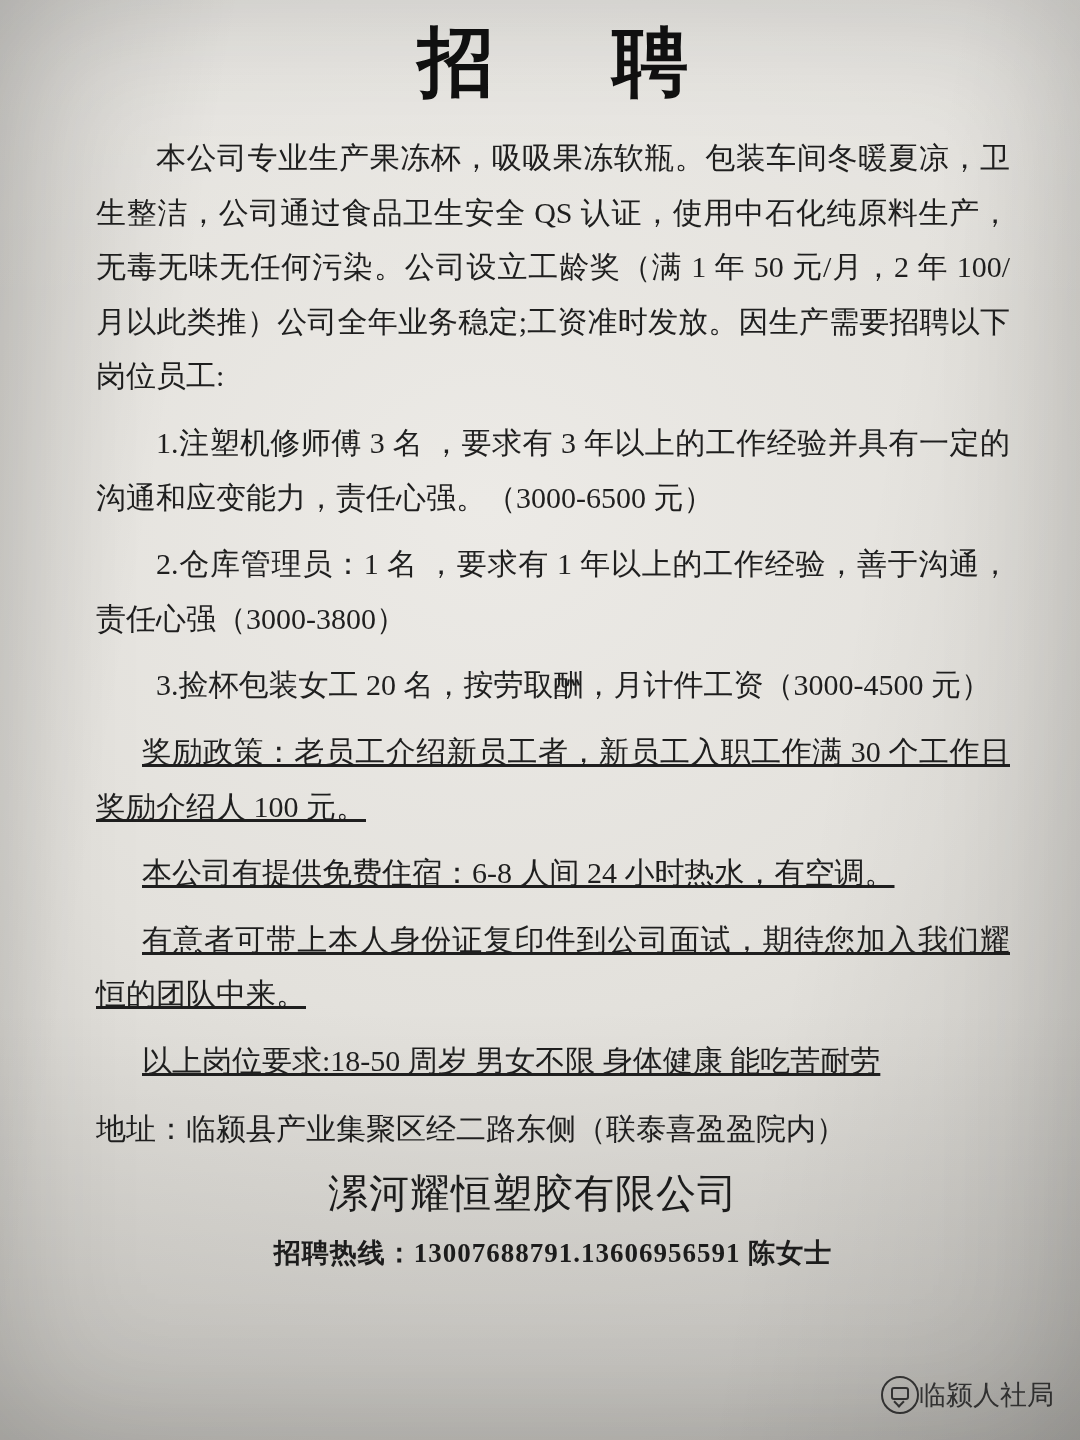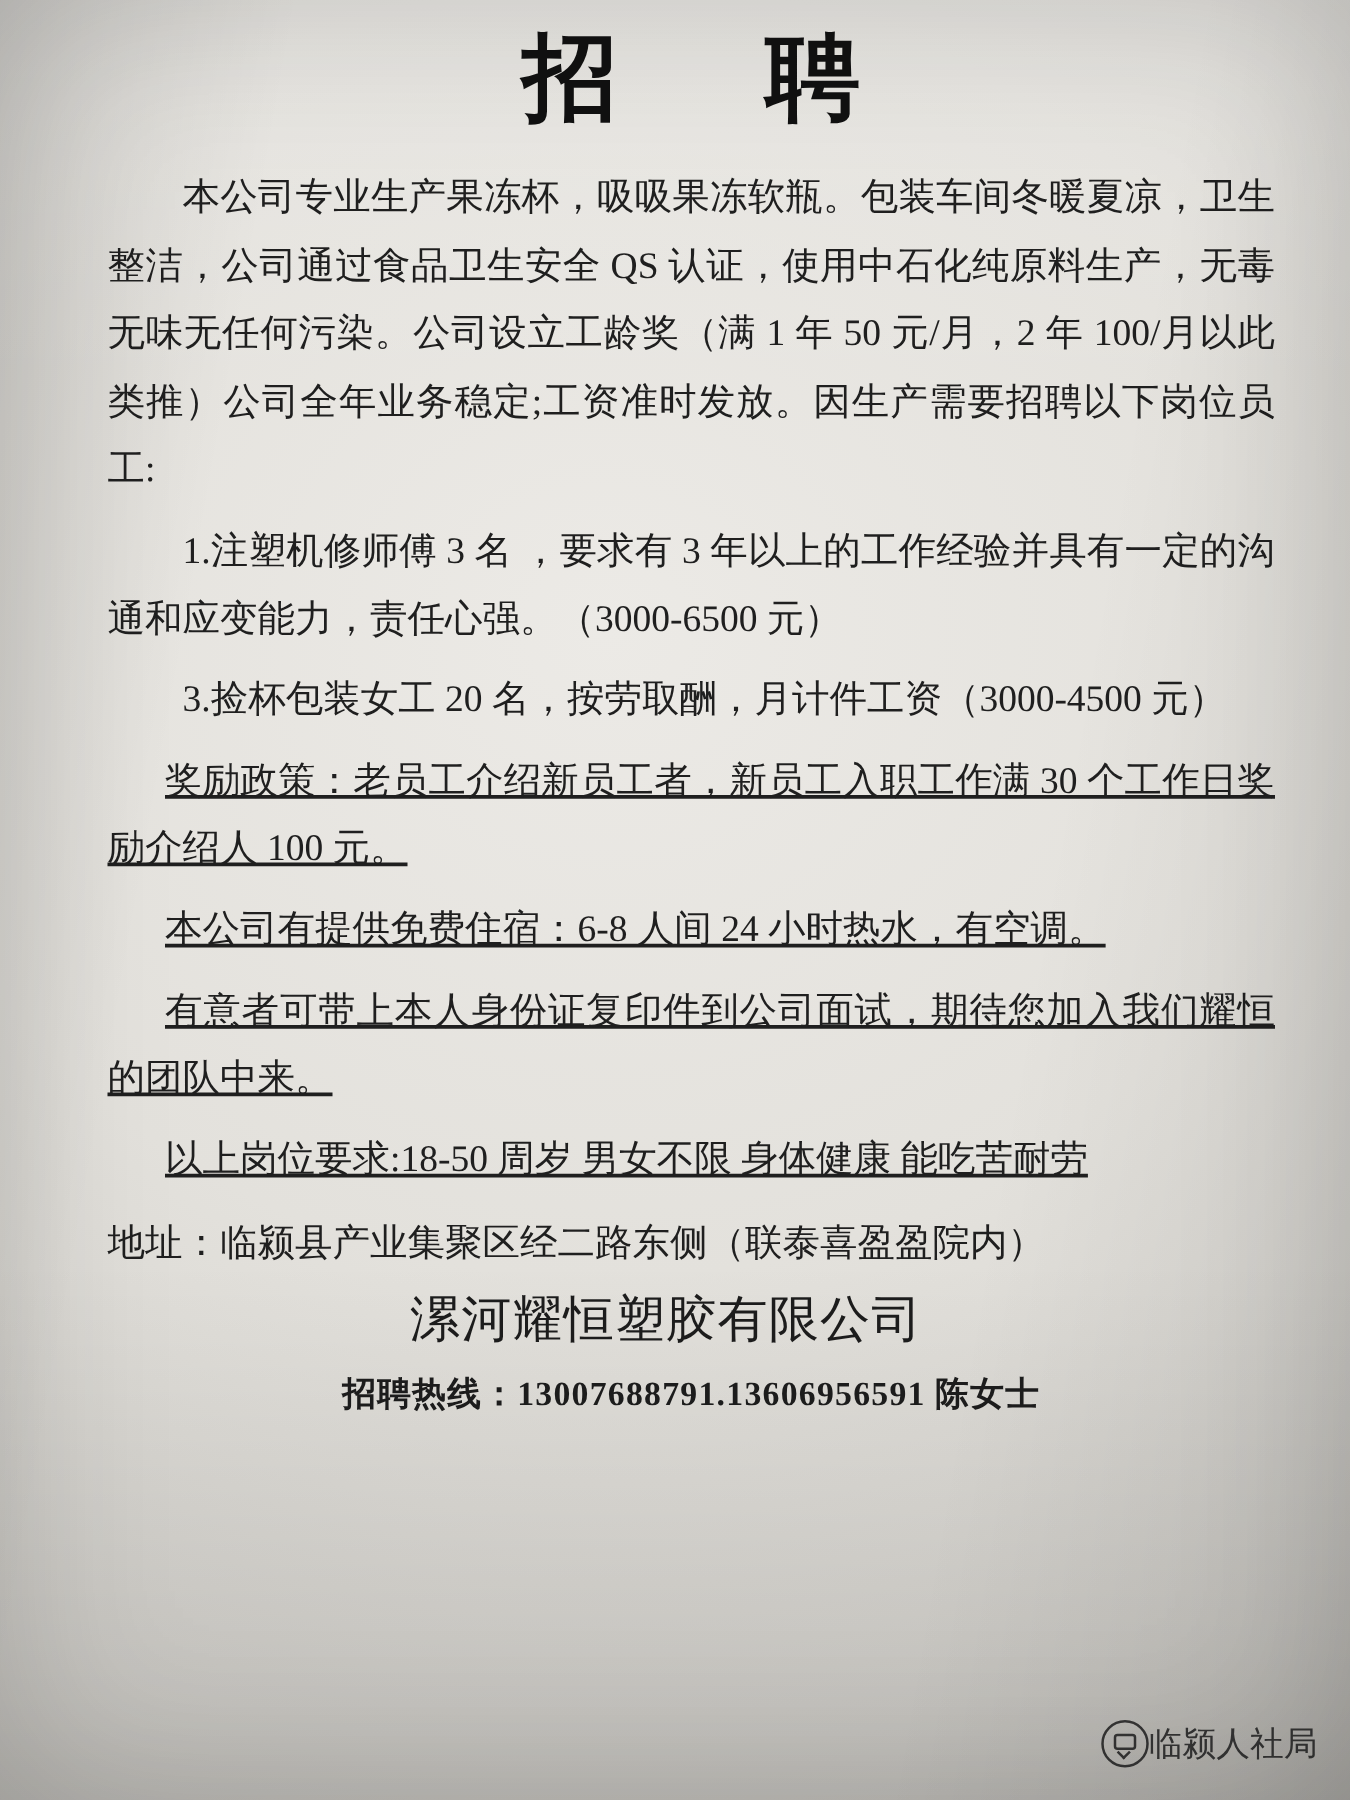--- a/index.html
+++ b/index.html
@@ -53,21 +53,21 @@
     line-height: 1.25;
     color: #111;
     font-family: "DejaVu Serif", "Liberation Serif", serif;
   }
 
   .para {
     font-size: 30px;
     line-height: 1.82;
     text-align: justify;
     text-justify: inter-ideograph;
-    margin: 2px;
+    margin: 12px;
     color: #1f1f1f;
   }
   .indent {
     text-indent: 60px;
   }
   .indent-half {
     text-indent: 46px;
     text-decoration: underline;
   }
   .body-block {
@@ -155,20 +155,21 @@
   <div id="paper-shading"></div>
 
   <div id="content">
 
     <div id="poster-title">招 聘</div>
 
     <p class="para indent body-block">本公司专业生产果冻杯，吸吸果冻软瓶。包装车间冬暖夏凉，卫生整洁，公司通过食品卫生安全 QS 认证，使用中石化纯原料生产，无毒无味无任何污染。公司设立工龄奖（满 1 年 50 元/月，2 年 100/月以此类推）公司全年业务稳定;工资准时发放。因生产需要招聘以下岗位员工:</p>
 
     <p class="para indent item-block">1.注塑机修师傅 3 名 ，要求有 3 年以上的工作经验并具有一定的沟通和应变能力，责任心强。（3000-6500 元）</p>
 
+    <p class="para indent item-block">2.仓库管理员：1 名 ，要求有 1 年以上的工作经验，善于沟通，责任心强（3000-3800）</p>
 
     <p class="para indent item-block">3.捡杯包装女工 20 名，按劳取酬，月计件工资（3000-4500 元）</p>
 
     <p class="para indent-half item-block">奖励政策：老员工介绍新员工者，新员工入职工作满 30 个工作日奖励介绍人 100 元。</p>
 
     <p class="para indent-half item-block">本公司有提供免费住宿：6-8 人间 24 小时热水，有空调。</p>
 
     <p class="para indent-half item-block">有意者可带上本人身份证复印件到公司面试，期待您加入我们耀恒的团队中来。</p>
 
     <p class="para indent-half item-block">以上岗位要求:18-50 周岁 男女不限 身体健康 能吃苦耐劳</p>

